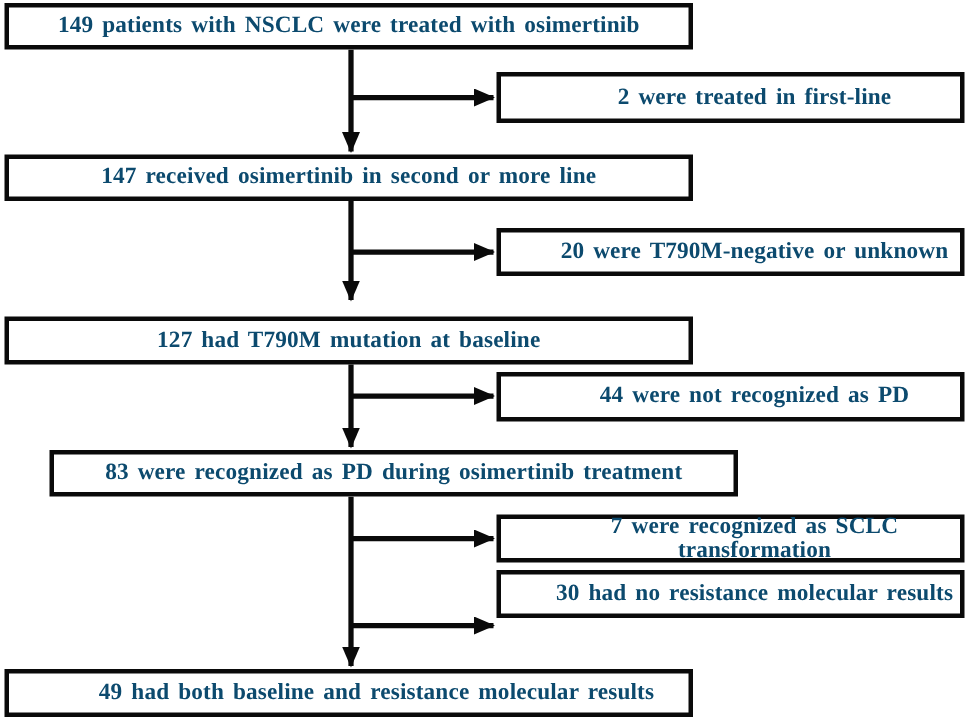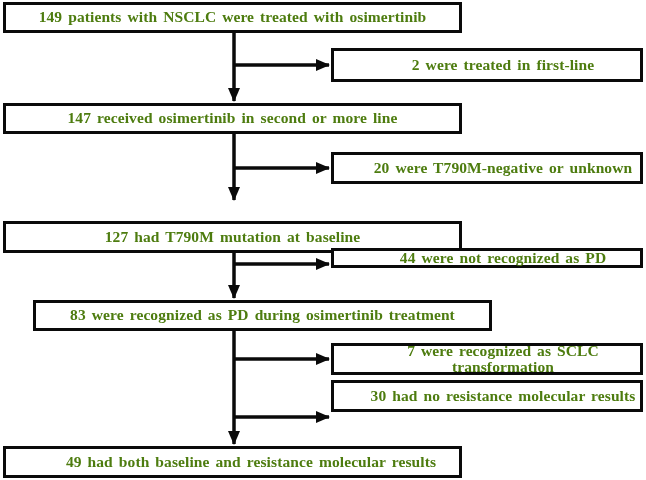--- a/index.html
+++ b/index.html
@@ -27,37 +27,37 @@
     box-sizing: border-box;
     border: 3px solid #0a0a0a;
     background: #ffffff;
     display: flex;
     align-items: center;
     justify-content: center;
     text-align: center;
     font-weight: bold;
     font-size: 15.5px;
     line-height: 1.05;
-    color: #4d7c0f;
+    color: #0c4a6e;
     letter-spacing: 0.1px;
     word-spacing: 2px;
     padding: 1px 4px;
   }
   .main-box { left: 3px;   width: 459px; }
   .side-box { left: 331px; width: 312px; padding-left: 36px; }
 
   #main-1 { top: 2px;   height: 31px; }
   #main-2 { top: 103px; height: 31px; }
-  #main-3 { top: 221px; height: 32px; }
+  #main-3 { top: 211px; height: 32px; }
   #main-4 { top: 300px; height: 31px; margin-left: 30px; }
   #main-5 { top: 446px; height: 32px; padding-left: 41px; }
 
   #side-1 { top: 48px;  height: 34px; }
   #side-2 { top: 152px; height: 32px; }
-  #side-3 { top: 248px; height: 20px; }
+  #side-3 { top: 248px; height: 33px; }
   #side-4 { top: 343px; height: 32px; }
   #side-5 { top: 380px; height: 32px; }
 </style>
 </head>
 <body>
 
 <div class="figure">
 
   <svg class="connectors" width="646" height="480" viewBox="0 0 646 480" xmlns="http://www.w3.org/2000/svg">
     <defs>

